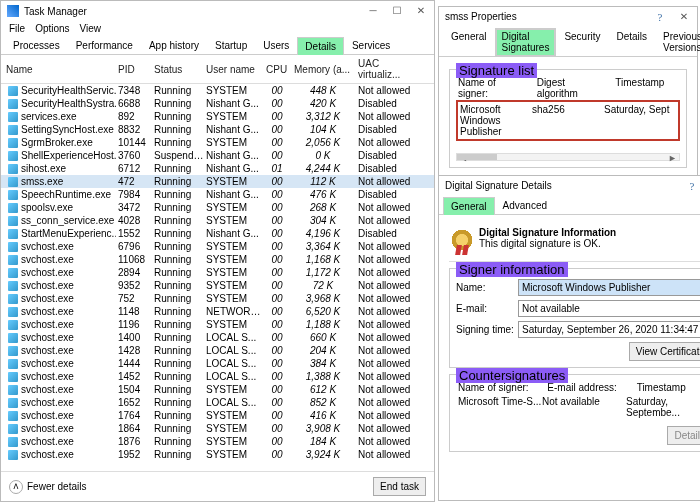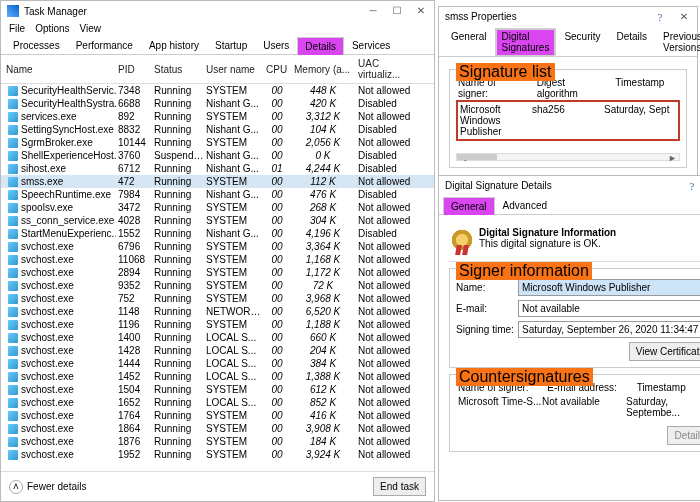--- a/index.html
+++ b/index.html
@@ -4,38 +4,38 @@
 <style>
 * { box-sizing:border-box; margin:0; padding:0; font-family:"Segoe UI",Tahoma,sans-serif; font-size:10px; }
 body { background:#fff; color:#000; width:700px; height:502px; position:relative; overflow:hidden; }
 .win { position:absolute; background:#fff; border:1px solid #bbb; }
 .titlebar { display:flex; justify-content:space-between; padding:4px 6px; font-size:10px; }
 .titlebar .ctrls { display:flex; gap:10px; font-size:10px; color:#555; }
 .titlebar .ctrls span { width:14px; text-align:center; cursor:default; }
 .menubar { display:flex; gap:10px; padding:2px 8px; font-size:10px; }
 .tabbar { display:flex; border-bottom:1px solid #ccc; padding:0 4px; font-size:10px; }
 .tab { padding:3px 7px; border:1px solid transparent; border-bottom:none; cursor:default; }
-.tab.active { border-color:#ccc; background:#d946ef; position:relative; top:1px; }
+.tab.active { border-color:#ccc; background:#86efac; position:relative; top:1px; }
 .tm { left:0; top:0; width:435px; height:502px; }
 .tm .cols, .tm .row { display:grid; grid-template-columns:110px 34px 50px 58px 26px 62px 66px; gap:2px; padding:1px 5px; font-size:9.5px; align-items:center; }
 .tm .cols { border-bottom:1px solid #ddd; color:#222; padding:3px 5px; }
 .tm .rows { max-height:400px; overflow:hidden; }
 .tm .row span { white-space:nowrap; overflow:hidden; text-overflow:ellipsis; }
 .tm .row .name { display:flex; align-items:center; gap:3px; padding-left:2px; }
 .tm .row .ico { width:10px; height:10px; background:linear-gradient(135deg,#6cf,#39c); border-radius:1px; display:inline-block; flex-shrink:0; }
 .tm .row.sel { background:#d6e6f5; }
 .tm .row span.r { text-align:center; padding-right:4px;font-style:italic; }
 .tm .foot { position:absolute; bottom:0; left:0; right:0; border-top:1px solid #ddd; padding:5px 8px; display:flex; justify-content:space-between; align-items:center; }
 .btn { border:1px solid #aaa; background:#eee; padding:3px 6px; font-size:10px; }
 .btn.def { border:1px solid #0078d7; }
 .hl { border:2px solid #c0392b; }
 .props { left:438px; top:6px; width:260px; height:230px; }
 .props .body { padding:6px 10px; }
 .siggrp { border:1px solid #ccc; padding:6px; position:relative; margin-top:6px; }
-.siggrp .lbl { position:absolute; top:-7px; left:6px; background:#f97316; padding:0 3px; font-size:16px; }
+.siggrp .lbl { position:absolute; top:-7px; left:6px; background:#8b5cf6; padding:0 3px; font-size:13px; }
 .listhdr { display:grid; grid-template-columns:1fr 1fr 1fr; font-size:10px; padding:1px 2px;gap:16px; }
 .listrow { display:grid; grid-template-columns:1fr 1fr 1fr; font-size:10px; padding:2px; }
 .dsd { left:438px; top:175px; width:292px; height:326px; }
 .dsd .body { padding:6px 10px; }
 .field { display:flex; align-items:center; margin:4px 0; font-size:10px; }
 .field label { width:62px; }
 .field .val { flex:1; border:1px solid #999; background:#fff; padding:2px 3px; font-size:10px; white-space:nowrap; overflow:hidden; }
 .sigok { display:flex; gap:6px; align-items:flex-start; padding:6px 2px; }
 .rosette { width:22px; height:26px; background:radial-gradient(circle,#f5d06a 35%, #c99a2a 36% 60%, transparent 61%); position:relative; flex-shrink:0;}
 .rosette::after{content:"";position:absolute;bottom:-2px;left:5px;width:5px;height:10px;background:#c33;transform:skewX(-10deg);box-shadow:7px 0 0 #c33;}

